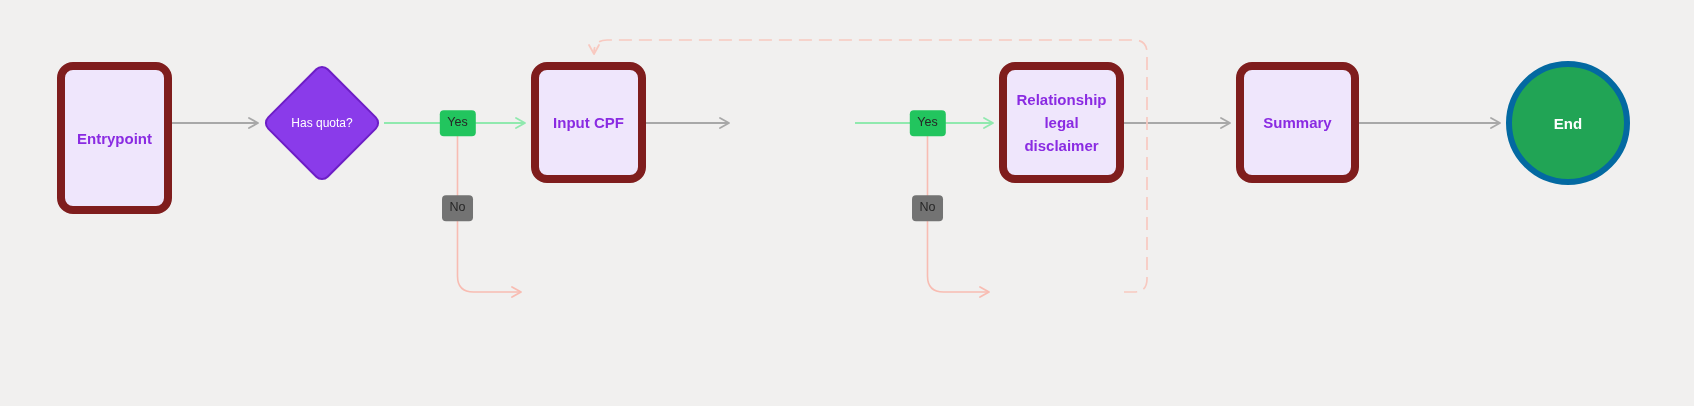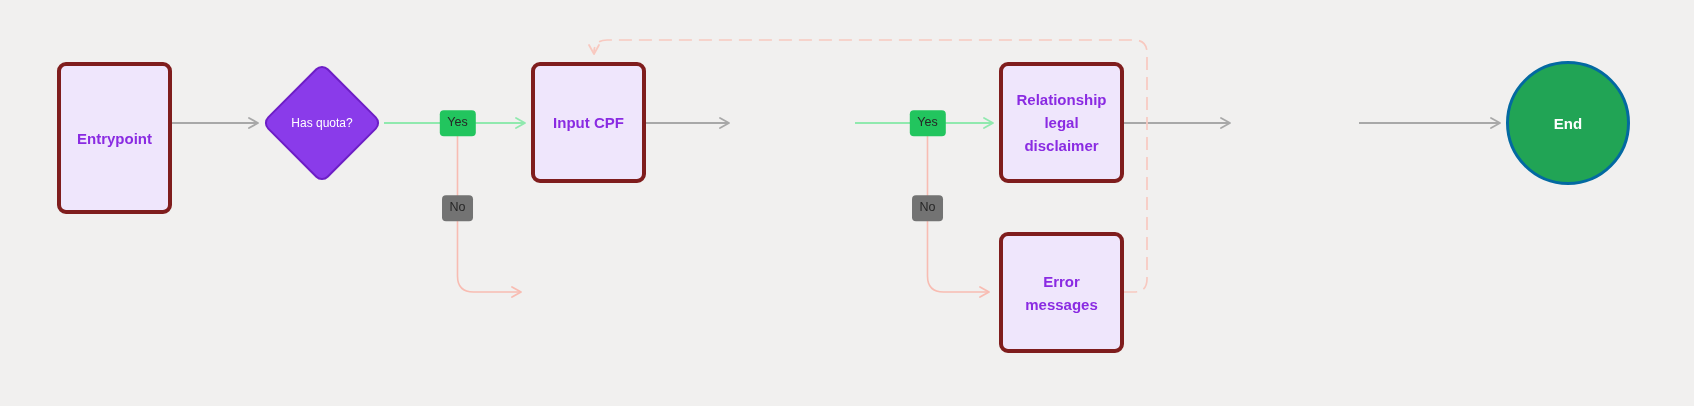--- a/index.html
+++ b/index.html
@@ -22,22 +22,22 @@
   .node {
     position: absolute;
     box-sizing: border-box;
     display: flex;
     align-items: center;
     justify-content: center;
     text-align: center;
   }
   .node.rect {
     background: #efe6fc;
-    border: 4px solid #7f1d1d;
-    border-radius: 9px;
+    border: 8px solid #7f1d1d;
+    border-radius: 16px;
     color: #8a2be2;
     font-weight: bold;
     font-size: 15px;
     line-height: 23px;
     align-items: center;
   }
   .node.rect .label { padding: 0 11px; }
   .diamond-wrap {
     position: absolute;
     width: 122px; height: 122px;
@@ -60,21 +60,21 @@
     justify-content: center;
     text-align: center;
     color: #ffffff;
     font-weight: normal;
     font-size: 12px;
     line-height: 23px;
   }
   .diamond-label .label { width: 64px; }
   .node.circle {
     background: #21a455;
-    border: 3px solid #0369a1;
+    border: 6px solid #0369a1;
     border-radius: 50%;
     color: #ffffff;
     font-weight: bold;
     font-size: 15px;
   }
   .edge-badge {
     position: absolute;
     transform: translate(-50%, -50%);
     padding: 4px 8px;
     border-radius: 4px;
@@ -139,28 +139,28 @@
 
   <div class="node rect" style="left:531px; top:62px; width:115px; height:121px;">
     <span class="label">Input CPF</span>
   </div>
 
 
   <div class="node rect" style="left:999px; top:62px; width:125px; height:121px;">
     <span class="label">Relationship legal disclaimer</span>
   </div>
 
+  <div class="node rect" style="left:1236px; top:62px; width:123px; height:121px;">
+    <span class="label">Summary</span>
+  </div>
 
   <div class="node circle" style="left:1506px; top:61px; width:124px; height:124px;">
     <span class="label">End</span>
   </div>
 
 
-  <div class="node rect" style="left:999px; top:232px; width:125px; height:121px;">
-    <span class="label">Error messages</span>
-  </div>
 
   <div class="edge-badge yes" style="left:457.5px; top:123px;">Yes</div>
   <div class="edge-badge no" style="left:457.5px; top:208px;">No</div>
   <div class="edge-badge yes" style="left:927.5px; top:123px;">Yes</div>
   <div class="edge-badge no" style="left:927.5px; top:208px;">No</div>
 
 </div>
 
 </body></html>

